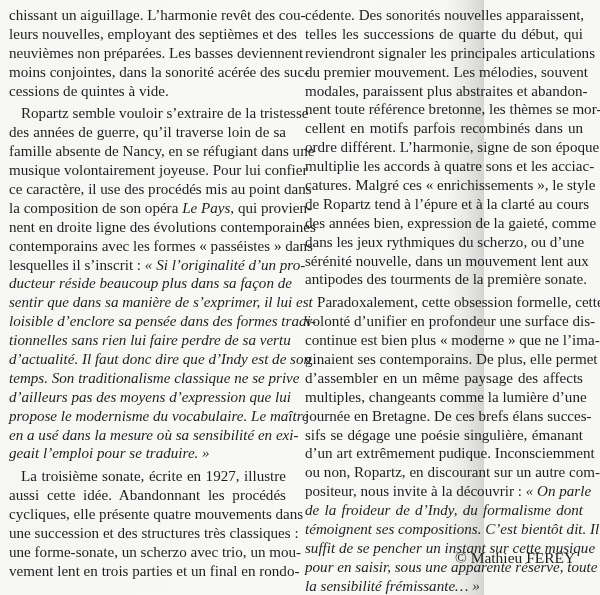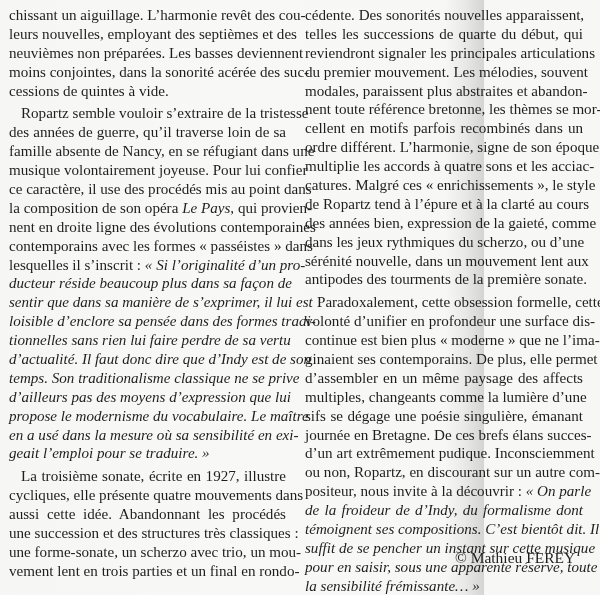--- a/index.html
+++ b/index.html
@@ -55,22 +55,22 @@
     <span class="line it">loisible d’enclore sa pensée dans des formes tradi-</span>
     <span class="line it">tionnelles sans rien lui faire perdre de sa vertu</span>
     <span class="line it">d’actualité. Il faut donc dire que d’Indy est de son</span>
     <span class="line it">temps. Son traditionalisme classique ne se prive</span>
     <span class="line it">d’ailleurs pas des moyens d’expression que lui</span>
     <span class="line it">propose le modernisme du vocabulaire. Le maître</span>
     <span class="line it">en a usé dans la mesure où sa sensibilité en exi-</span>
     <span class="line it last">geait l’emploi pour se traduire. »</span>
     <div class="gap"></div>
     <span class="line indent">La troisième sonate, écrite en 1927, illustre</span>
+    <span class="line">aussi cette idée. Abandonnant les procédés</span>
     <span class="line">cycliques, elle présente quatre mouvements dans</span>
-    <span class="line">aussi cette idée. Abandonnant les procédés</span>
     <span class="line">une succession et des structures très classiques :</span>
     <span class="line">une forme-sonate, un scherzo avec trio, un mou-</span>
     <span class="line">vement lent en trois parties et un final en rondo-</span>
 
   </div>
 
   <div class="col col-right">
     <span class="line">cédente. Des sonorités nouvelles apparaissent,</span>
     <span class="line">telles les successions de quarte du début, qui</span>
     <span class="line">reviendront signaler les principales articulations</span>
@@ -86,22 +86,22 @@
     <span class="line">dans les jeux rythmiques du scherzo, ou d’une</span>
     <span class="line">sérénité nouvelle, dans un mouvement lent aux</span>
     <span class="line last">antipodes des tourments de la première sonate.</span>
     <div class="gap"></div>
     <span class="line indent">Paradoxalement, cette obsession formelle, cette</span>
     <span class="line">volonté d’unifier en profondeur une surface dis-</span>
     <span class="line">continue est bien plus « moderne » que ne l’ima-</span>
     <span class="line">ginaient ses contemporains. De plus, elle permet</span>
     <span class="line">d’assembler en un même paysage des affects</span>
     <span class="line">multiples, changeants comme la lumière d’une</span>
+    <span class="line">journée en Bretagne. De ces brefs élans succes-</span>
     <span class="line">sifs se dégage une poésie singulière, émanant</span>
-    <span class="line">journée en Bretagne. De ces brefs élans succes-</span>
     <span class="line">d’un art extrêmement pudique. Inconsciemment</span>
     <span class="line">ou non, Ropartz, en discourant sur un autre com-</span>
     <span class="line"><span>positeur, nous invite à la découvrir : </span><span class="it">« On parle</span></span>
     <span class="line it">de la froideur de d’Indy, du formalisme dont</span>
     <span class="line it">témoignent ses compositions. C’est bientôt dit. Il</span>
     <span class="line it">suffit de se pencher un instant sur cette musique</span>
     <span class="line it">pour en saisir, sous une apparente réserve, toute</span>
     <span class="line it last">la sensibilité frémissante… »</span>
   </div>
 

